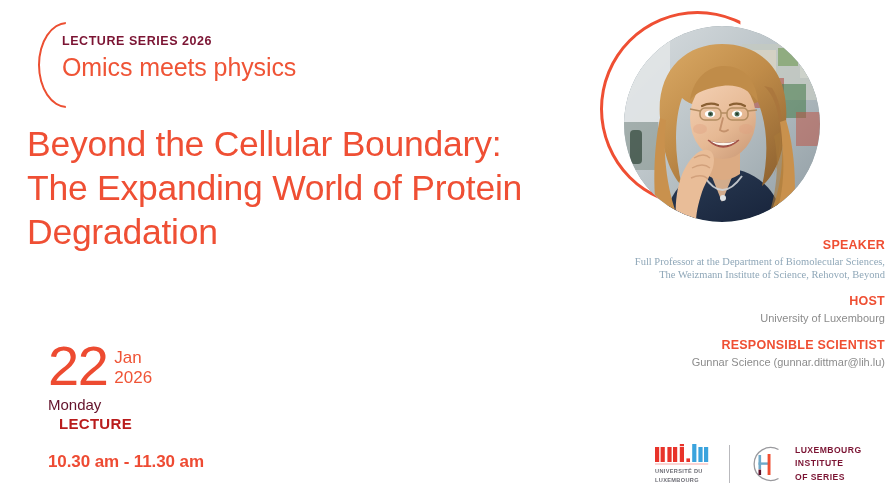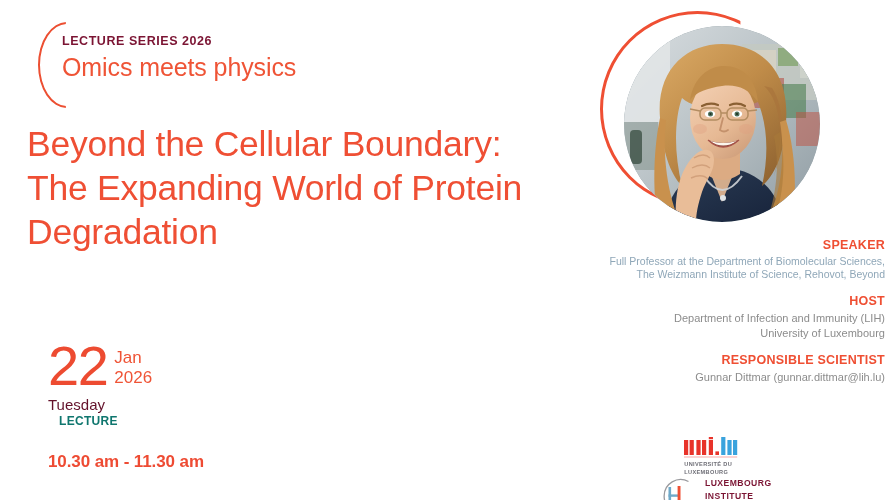--- a/index.html
+++ b/index.html
@@ -97,24 +97,24 @@
   .date-weekday {
     margin-top: 4px;
     font-size: 15px;
     font-weight: 400;
     color: #64122b;
     line-height: 1.15;
   }
   .date-kind {
     margin-top: 2px;
     margin-left: 11px;
-    font-size: 12px;
+    font-size: 15px;
     font-weight: bold;
     letter-spacing: 0.3px;
-    color: #0f766e;
+    color: #b91c1c;
     line-height: 1.15;
   }
   .time-range {
     position: absolute;
     left: 48px; top: 452px;
     font-size: 17px;
     font-weight: bold;
     color: #ee4b33;
     letter-spacing: -0.1px;
   }
@@ -171,38 +171,38 @@
     line-height: 1.22;
     margin-top: 1px;
     letter-spacing: -0.1px;
   }
   .speaker-affil {
     font-size: 10.5px;
     font-weight: 400;
     color: #8fa7b8;
     line-height: 1.32;
     margin-top: 1px;
+    font-family: Liberation Serif, serif;
   }
   .info-group { margin-top: 12px; }
   .info-body {
     font-size: 11px;
     font-weight: 400;
     color: #8c8c8c;
     line-height: 1.36;
     margin-top: 1px;
   }
 
   
   .logos {
     position: absolute;
     left: 95px; top: 437px;
     display: flex;
     align-items: center;
     height: 54px;
-    flex-direction: column;
   }
 
   
   .unilu { display: flex; flex-direction: column; align-items: flex-start; }
   .unilu-mark { display: block; }
   .unilu-text {
     margin-top: 2px;
     font-size: 5.6px;
     font-weight: bold;
     letter-spacing: 0.35px;
@@ -246,21 +246,21 @@
     <div class="lecture-title">Beyond the Cellular Boundary: The Expanding World of Protein Degradation</div>
 
     <div class="date-block">
       <div class="date-row">
         <div class="date-day">22</div>
         <div class="date-monthyear">
           <div>Jan</div>
           <div>2026</div>
         </div>
       </div>
-      <div class="date-weekday">Tuesday</div>
+      <div class="date-weekday">Monday</div>
       <div class="date-kind">LECTURE</div>
     </div>
 
     <div class="time-range">10.30 am - 11.30 am</div>
   </div>
 
   <div class="right-col">
 
     <div class="portrait-wrap">
       <div class="portrait-arc"></div>
@@ -366,29 +366,28 @@
         <div class="info-label">SPEAKER</div>
         <div class="speaker-affil">
           <div>Full Professor at the Department of Biomolecular Sciences,</div>
           <div>The Weizmann Institute of Science, Rehovot, Beyond</div>
         </div>
       </div>
 
       <div class="info-group">
         <div class="info-label">HOST</div>
         <div class="info-body">
-          <div>Department of Infection and Immunity (LIH)</div>
           <div>University of Luxembourg</div>
         </div>
       </div>
 
       <div class="info-group">
         <div class="info-label">RESPONSIBLE SCIENTIST</div>
         <div class="info-body">
-          <div>Gunnar Dittmar (gunnar.dittmar@lih.lu)</div>
+          <div>Gunnar Science (gunnar.dittmar@lih.lu)</div>
         </div>
       </div>
     </div>
 
     <div class="logos">
 
       <div class="unilu">
         <svg class="unilu-mark" width="58" height="21" viewBox="0 0 58 21" aria-hidden="true">
 
           <rect x="0" y="3" width="4.2" height="15" fill="#e8332a"></rect>

